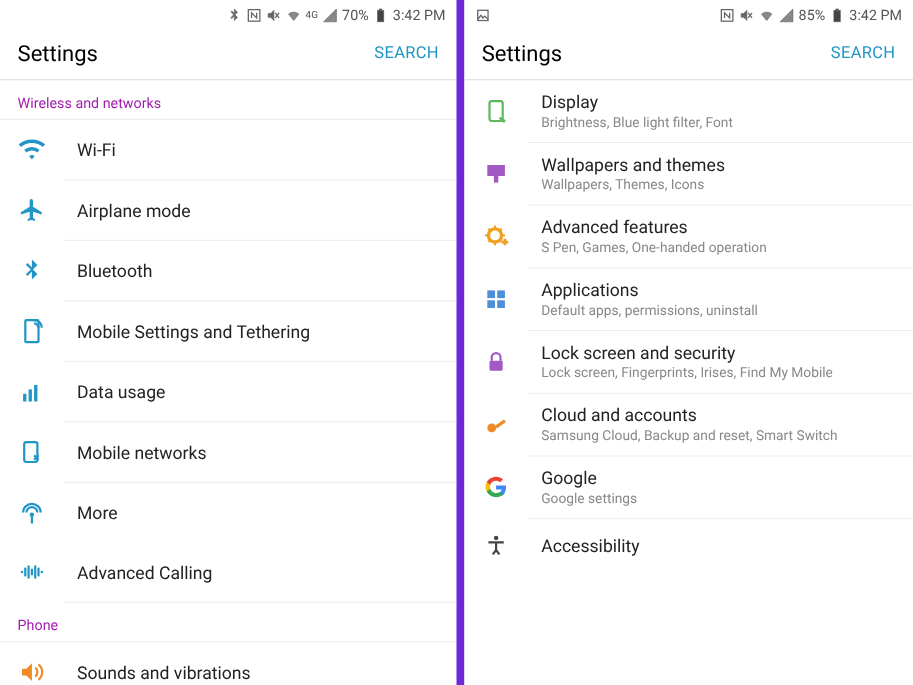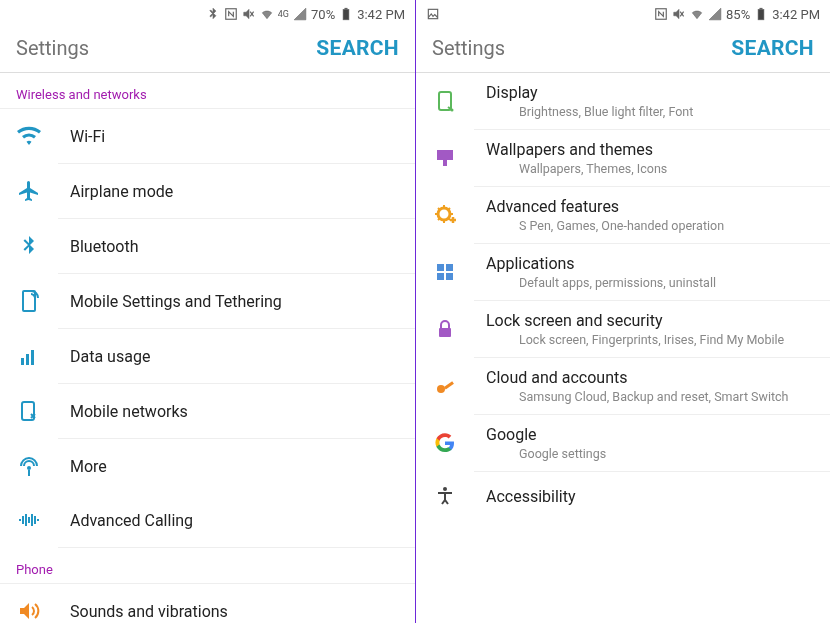--- a/index.html
+++ b/index.html
@@ -13,21 +13,21 @@
     display: flex;
   }
   .screen {
     width: 415px;
     height: 623px;
     background: #fff;
     display: flex;
     flex-direction: column;
     box-sizing: border-box;
   }
-  .screen + .screen { border-left: 1px solid #6d28d9; }
+  .screen + .screen { border-left: 7px solid #6d28d9; }
 
   .statusbar {
     height: 24px;
     display: flex;
     justify-content: flex-end;
     align-items: center;
     padding: 2px 10px 0 10px;
     font-size: 13px;
     color: #555;
     gap: 4px;
@@ -40,25 +40,25 @@
   .header {
     display: flex;
     justify-content: space-between;
     align-items: center;
     padding: 10px 16px 12px 16px;
     border-bottom: 1px solid #ddd;
   }
   .header-title {
     font-size: 20px;
     font-weight: 400;
-    color: #737373;
+    color: #000000;
   }
   .header-search {
-    font-size: 21px;
-    font-weight: 700;
+    font-size: 15px;
+    font-weight: 400;
     color: #2196c4;
     letter-spacing: 0.3px;
     margin-left: 28px;
   }
 
   .list {
     flex: 1;
     overflow: hidden;
   }
 
@@ -85,21 +85,21 @@
     left: -46px;
     width: 34px;
     height: 34px;
     display: flex;
     align-items: center;
     justify-content: center;
   }
   .row .icon-wrap svg { width: 24px; height: 24px; }
   .row .texts { display:flex; flex-direction:column; min-width:0;}
   .row .title { font-size: 16px; color: #222; }
-  .row .subtitle { font-size: 12.5px; color: #888; margin-top:2px; white-space:nowrap; overflow:hidden; text-overflow: ellipsis; max-width: 310px; margin-left: 33px;}
+  .row .subtitle { font-size: 12.5px; color: #888; margin-top:2px; white-space:nowrap; overflow:hidden; text-overflow: ellipsis; max-width: 310px;}
   
   .row.simple { padding: 13px 12px; }
 
   .row.no-border { border-bottom:none;}
 </style>
 </head>
 <body>
 
 <div class="screen">
   <div class="statusbar">

